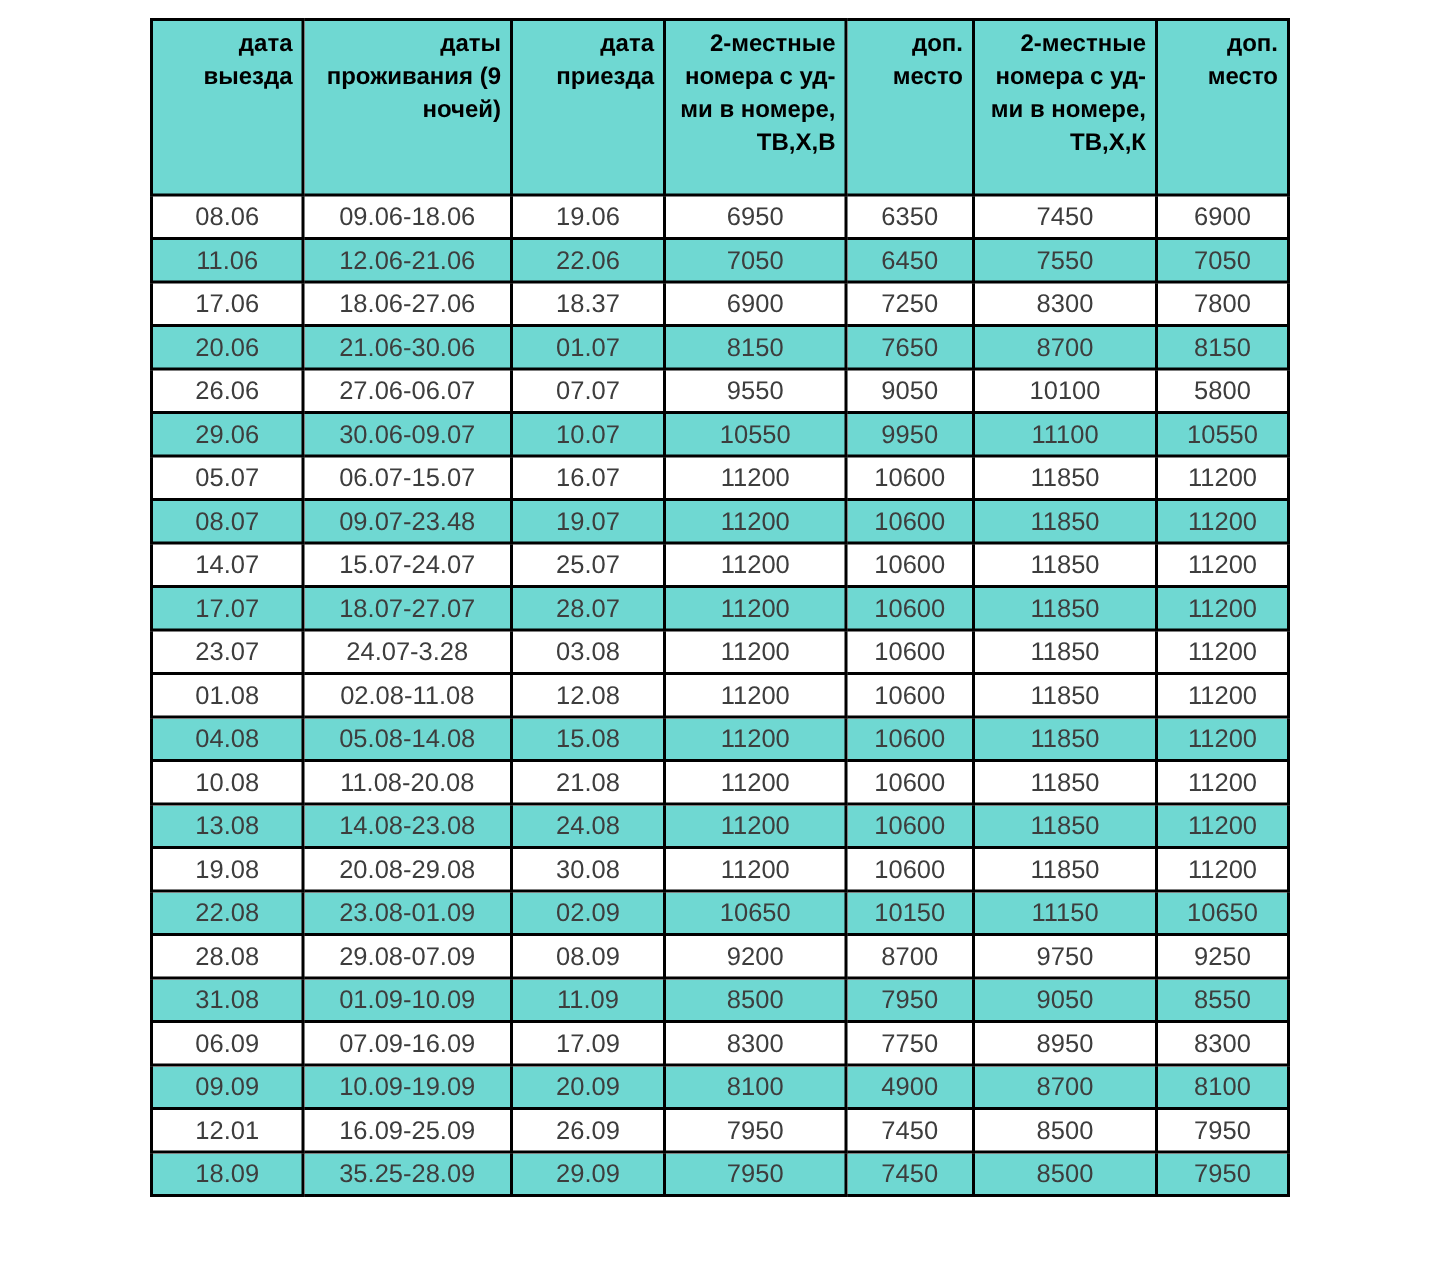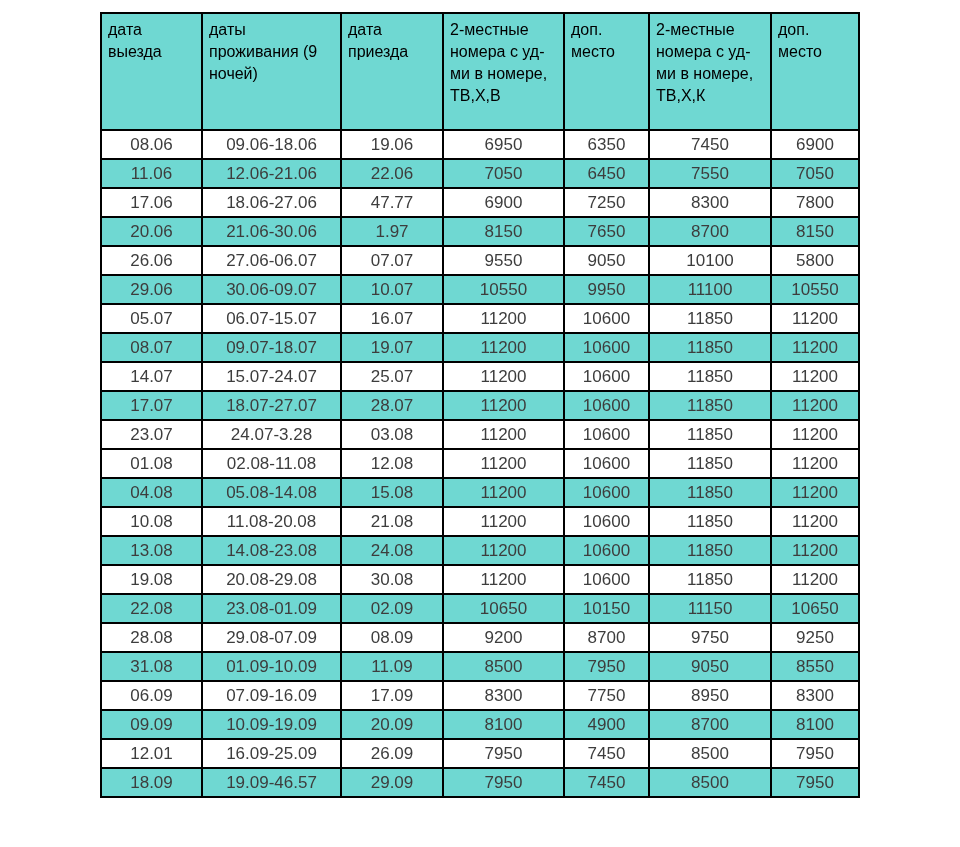--- a/index.html
+++ b/index.html
@@ -25,24 +25,24 @@
   }
   table.price-table th,
   table.price-table td {
     border: 2px solid #000000;
     overflow: hidden;
   }
   table.price-table th {
     background: #6fd8d2;
     color: #000000;
     font-size: 16px;
-    font-weight: normal;
+    font-weight: bold;
     line-height: 22px;
     vertical-align: top;
-    text-align: left;
+    text-align: right;
     padding: 5px 6px 0 6px;
     height: 110px;
   }
   table.price-table td {
     height: 27px;
     font-size: 17px;
     color: #3d3d3d;
     text-align: center;
     vertical-align: middle;
     padding: 0 2px;
@@ -100,30 +100,30 @@
           <td>12.06-21.06</td>
           <td>22.06</td>
           <td>7050</td>
           <td>6450</td>
           <td>7550</td>
           <td>7050</td>
         </tr>
         <tr>
           <td>17.06</td>
           <td>18.06-27.06</td>
-          <td>47.77</td>
+          <td>18.37</td>
           <td>6900</td>
           <td>7250</td>
           <td>8300</td>
           <td>7800</td>
         </tr>
         <tr class="alt">
           <td>20.06</td>
           <td>21.06-30.06</td>
-          <td>1.97</td>
+          <td>01.07</td>
           <td>8150</td>
           <td>7650</td>
           <td>8700</td>
           <td>8150</td>
         </tr>
         <tr>
           <td>26.06</td>
           <td>27.06-06.07</td>
           <td>07.07</td>
           <td>9550</td>
@@ -144,21 +144,21 @@
           <td>05.07</td>
           <td>06.07-15.07</td>
           <td>16.07</td>
           <td>11200</td>
           <td>10600</td>
           <td>11850</td>
           <td>11200</td>
         </tr>
         <tr class="alt">
           <td>08.07</td>
-          <td>09.07-18.07</td>
+          <td>09.07-23.48</td>
           <td>19.07</td>
           <td>11200</td>
           <td>10600</td>
           <td>11850</td>
           <td>11200</td>
         </tr>
         <tr>
           <td>14.07</td>
           <td>15.07-24.07</td>
           <td>25.07</td>
@@ -279,21 +279,21 @@
           <td>12.01</td>
           <td>16.09-25.09</td>
           <td>26.09</td>
           <td>7950</td>
           <td>7450</td>
           <td>8500</td>
           <td>7950</td>
         </tr>
         <tr class="alt">
           <td>18.09</td>
-          <td>19.09-46.57</td>
+          <td>35.25-28.09</td>
           <td>29.09</td>
           <td>7950</td>
           <td>7450</td>
           <td>8500</td>
           <td>7950</td>
         </tr>
       </tbody>
   </table>
 </div>
 

